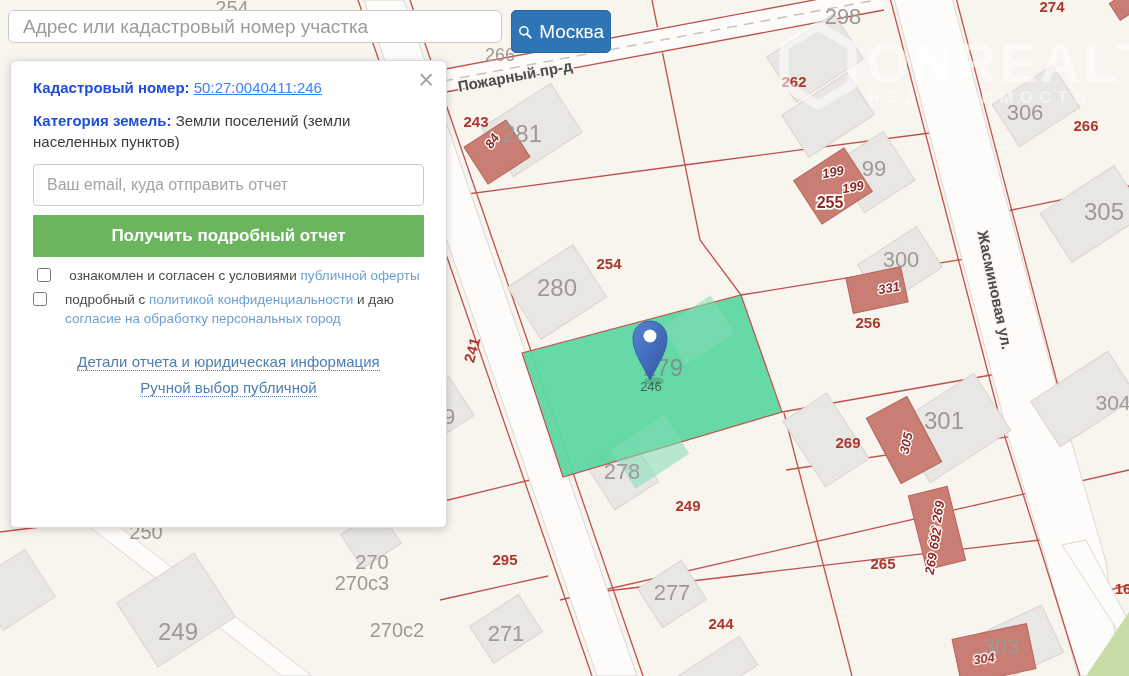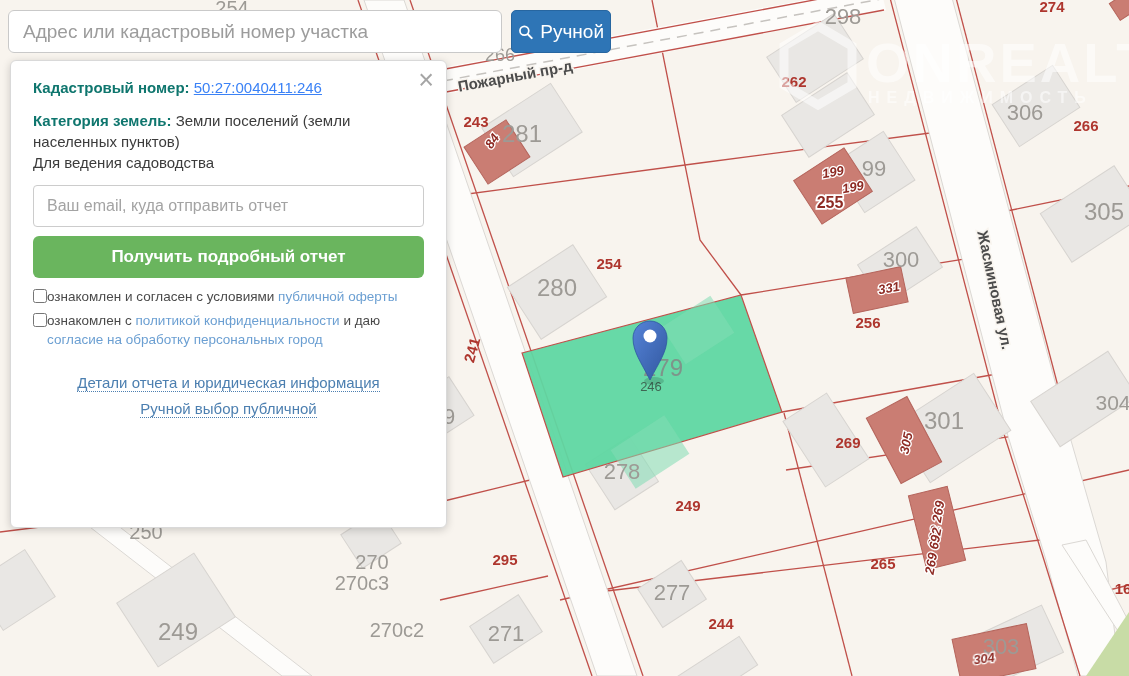--- a/index.html
+++ b/index.html
@@ -14,42 +14,42 @@
   .lbl-gn{fill:#7e948a;font-size:24px;}
   .lbl-r{fill:#ae362e;font-size:15px;font-weight:bold;}
   .lbl-rh{fill:#8e2b24;font-size:16px;font-weight:bold;stroke:#ffffff;stroke-width:3.5px;paint-order:stroke;}
   .lbl-d{fill:#8e2b24;font-size:13px;font-weight:bold;font-style:italic;stroke:#ffffff;stroke-width:2.6px;paint-order:stroke;}
   .lbl-street{fill:#4c4c4c;font-size:15px;font-weight:bold;stroke:#f8f4ee;stroke-width:3px;paint-order:stroke;}
   .wm{opacity:.55;}
   .wm-title{fill:#fff;font-size:56px;font-weight:bold;letter-spacing:3px;}
   .wm-sub{fill:#fff;font-size:16px;font-weight:bold;letter-spacing:7px;}
 
   
-  .search-input{position:absolute;left:8px;top:10px;width:494px;height:43px;box-sizing:border-box;
+  .search-input{position:absolute;left:8px;top:10px;width:494px;height:33px;box-sizing:border-box;
     border:1px solid #c9c9c9;border-radius:6px;background:#fff;padding:0 14px;font-size:19px;color:#333;z-index:5;outline:none;}
   .search-input::placeholder{color:#9c9c9c;}
   .search-btn{position:absolute;left:511px;top:10px;width:100px;height:43px;background:#2e75b6;border:1px solid #2766a0;
     border-radius:5px;color:#fff;font-size:19px;display:flex;align-items:center;justify-content:center;gap:7px;cursor:pointer;z-index:5;}
 
   
   .panel{position:absolute;left:10px;top:60px;width:437px;height:468px;box-sizing:border-box;background:#fff;
     border:1px solid #d9d9d9;border-radius:6px;box-shadow:0 2px 8px rgba(0,0,0,.18);z-index:6;
     padding:16px 22px 10px 22px;font-size:15px;color:#3c3c3c;line-height:1.4;}
-  .panel b{color:#0f766e;}
+  .panel b{color:#1d4ed8;}
   .row{margin-bottom:12px;}
   a.lnk{color:#3b82f6;text-decoration:underline;cursor:pointer;}
   a.lnk-soft{color:#6b9fd2;text-decoration:none;cursor:pointer;}
   a.lnk-dot{color:#4c7fb0;text-decoration:none;border-bottom:1px dotted #4c7fb0;cursor:pointer;}
   .close-x{position:absolute;right:12px;top:6px;font-size:27px;color:#a5a5a5;line-height:1;cursor:pointer;font-weight:400;}
   .email-input{width:100%;height:42px;box-sizing:border-box;border:1px solid #ccc;border-radius:4px;padding:0 13px;
     font-size:16px;color:#333;outline:none;margin-bottom:9px;}
   .email-input::placeholder{color:#a3a3a3;}
-  .report-btn{width:100%;height:42px;background:#6ab55e;border:none;border-radius:6px;color:#fff;font-size:17px;
+  .report-btn{width:100%;height:42px;background:#6ab55e;border:none;border-radius:1px;color:#fff;font-size:17px;
     font-weight:bold;cursor:pointer;margin-bottom:9px;}
-  .cb-row{display:flex;align-items:flex-start;gap:0;font-size:13.5px;color:#4a4a4a;margin-bottom:4px;line-height:1.45;}
+  .cb-row{display:flex;align-items:flex-start;gap:18px;font-size:13.5px;color:#4a4a4a;margin-bottom:4px;line-height:1.45;justify-content:center;}
   .cb-row input{width:14px;height:14px;margin:2px 0 0 0;flex:0 0 auto;cursor:pointer;}
   .footer-links{text-align:center;margin-top:20px;font-size:15px;line-height:1.75;}
 </style>
 </head>
 <body>
 
 <div id="stage">
 
   <svg id="map-svg" width="1129" height="676" viewBox="0 0 1129 676">
     <defs>
@@ -199,50 +199,49 @@
       <text class="wm-sub" x="868" y="103">НЕДВИЖИМОСТЬ</text>
     </g>
   </svg>
 
   <input class="search-input" type="text" placeholder="Адрес или кадастровый номер участка" style="">
   <button class="search-btn">
     <svg width="18" height="18" viewBox="0 0 18 18">
       <circle cx="7.5" cy="7.5" r="5.2" fill="none" stroke="#ffffff" stroke-width="2"></circle>
       <line x1="11.6" y1="11.6" x2="16.2" y2="16.2" stroke="#ffffff" stroke-width="2.4" stroke-linecap="round"></line>
     </svg>
-    <span>Ручной</span>
+    <span>Москва</span>
   </button>
 
   <div class="panel">
     <div class="close-x">×</div>
 
     <div class="row">
       <b>Кадастровый номер:</b>
       <a class="lnk">50:27:0040411:246</a>
     </div>
 
     <div class="row">
       <b>Категория земель:</b>
       <span>Земли поселений (земли населенных пунктов)</span>
-      <div>Для ведения садоводства</div>
     </div>
 
 
 
     <input class="email-input" type="text" placeholder="Ваш email, куда отправить отчет" style="">
 
     <button class="report-btn">Получить подробный отчет</button>
 
     <div class="cb-row">
       <input type="checkbox" style="">
       <span><span>ознакомлен и согласен с условиями </span><a class="lnk-soft">публичной оферты</a></span>
     </div>
     <div class="cb-row">
       <input type="checkbox" style="">
-      <span><span>ознакомлен с </span><a class="lnk-soft">политикой конфиденциальности</a><span> и даю </span><a class="lnk-soft">согласие на обработку персональных город</a></span>
+      <span><span>подробный с </span><a class="lnk-soft">политикой конфиденциальности</a><span> и даю </span><a class="lnk-soft">согласие на обработку персональных город</a></span>
     </div>
 
     <div class="footer-links">
       <div><a class="lnk-dot">Детали отчета и юридическая информация</a></div>
       <div><a class="lnk-dot">Ручной выбор публичной</a></div>
     </div>
   </div>
 
 </div>
 

